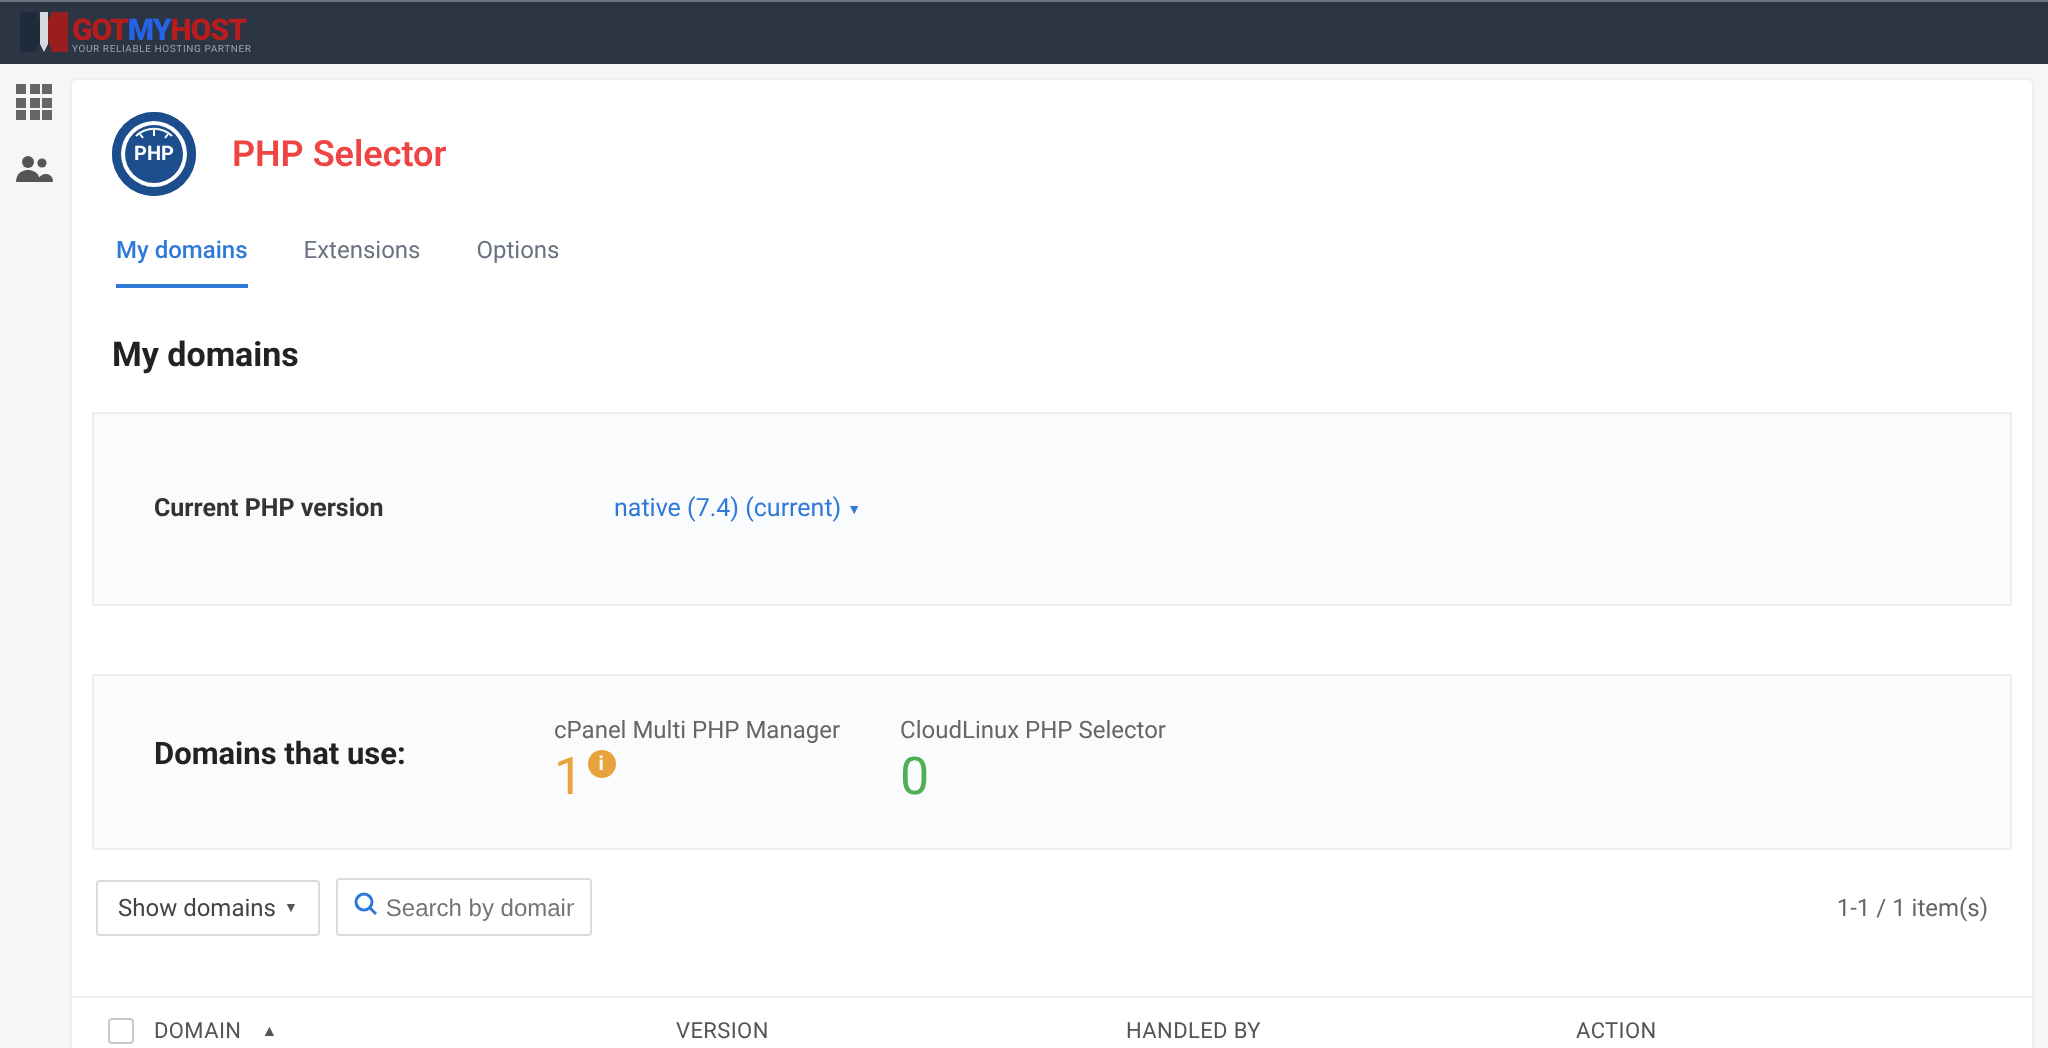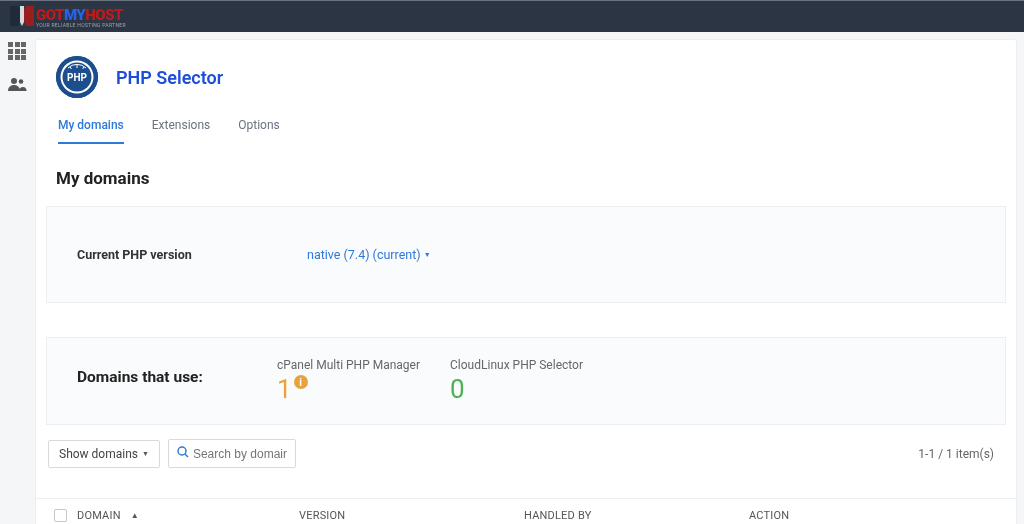--- a/index.html
+++ b/index.html
@@ -16,21 +16,21 @@
 .outer { display: flex; }
 .sidebar { width: 34px; background: #f5f6f8; padding-top: 10px; display: flex; flex-direction: column; align-items: center; gap: 16px; }
 .sidebar .side-ic { color: #555; font-size: 16px; }
 
 .mainwrap { flex: 1; padding: 8px 8px 8px 2px; }
 .panel { background: #fff; border-radius: 2px; box-shadow: 0 0 0 1px #eceef2; }
 
 .header-row { display: flex; align-items: center; padding: 16px 20px 0 20px; gap: 18px; }
 .php-badge { width: 42px; height:42px; border-radius: 50%; background: #1c4d8c; display:flex; align-items:center; justify-content:center; position:relative;text-align:center; }
 .php-badge-inner { color:#fff; font-size:10px; font-weight:700; }
-.page-title { font-size: 18px; font-weight:600; color:#1d4ed8; }
+.page-title { font-size: 18px; font-weight:600; color:#ef4444; }
 
 .tabs { display:flex; gap: 28px; padding: 20px 22px 0 22px; border-bottom: none; }
 .tab { font-size: 12px; color:#6b7280; padding-bottom: 10px; cursor:pointer; }
 .tab.active { color:#2f79d8; border-bottom: 2px solid #2f79d8; font-weight:500; }
 
 .section-title { font-size: 17px; font-weight:700; color:#222; padding: 24px 20px 18px 20px; }
 
 .cardish { background:#fafbfc; border:1px solid #eceef2; margin: 0 10px; padding: 40px 30px; }
 .row1 { display:flex; align-items:center; }
 .lbl { font-size: 12.5px; font-weight:700; color:#333; width: 230px; }
@@ -50,21 +50,21 @@
 .btn-plain { border:1px solid #d7dbe0; background:#fff; padding: 6px 10px; font-size:12px; color:#444; border-radius:2px; display:flex; align-items:center; gap:4px; cursor:pointer; }
 .search-box { border:1px solid #d7dbe0; background:#fff; border-radius:2px; display:flex; align-items:center; padding:0 8px; height:29px; width:128px; }
 .search-box input { border:none; outline:none; font-size:12px; width:100%; color:#c2410c; }
 .search-box .sic { color:#2f79d8; margin-right:4px; }
 .spacer { flex:1; }
 .count { font-size:12px; color:#666; padding-right: 10px;}
 
 .thead { display:flex; padding: 10px 18px; border-top:1px solid #eceef2; border-bottom:1px solid #eceef2; background:#fff; align-items:center; margin-top:16px;}
 .thead .th { font-size:11px; color:#555; text-transform:uppercase; letter-spacing:0.2px; }
 .col-dom { width: 245px; display:flex; align-items:center; gap:10px;}
-.col-ver { width: 225px; }
+.col-ver { width: 225px; margin-left: 39px; }
 .col-hand { width: 225px; }
 .col-act { flex:1; }
 
 .trow { display:flex; padding: 10px 18px; align-items:center; background:#fff; }
 .col-dom2 { width:245px; display:flex; align-items:center; gap:10px; font-size:12.5px; color:#555;}
 .col-ver2 { width:225px; font-size:12.5px; color:#555; }
 .col-hand2 { width:225px; font-size:16px; font-weight:800; color:#f15a29; }
 .col-act2 { flex:1; }
 
 .chk { width:13px; height:13px; border:1.5px solid #c6c9cf; border-radius:2px; display:inline-block; }

